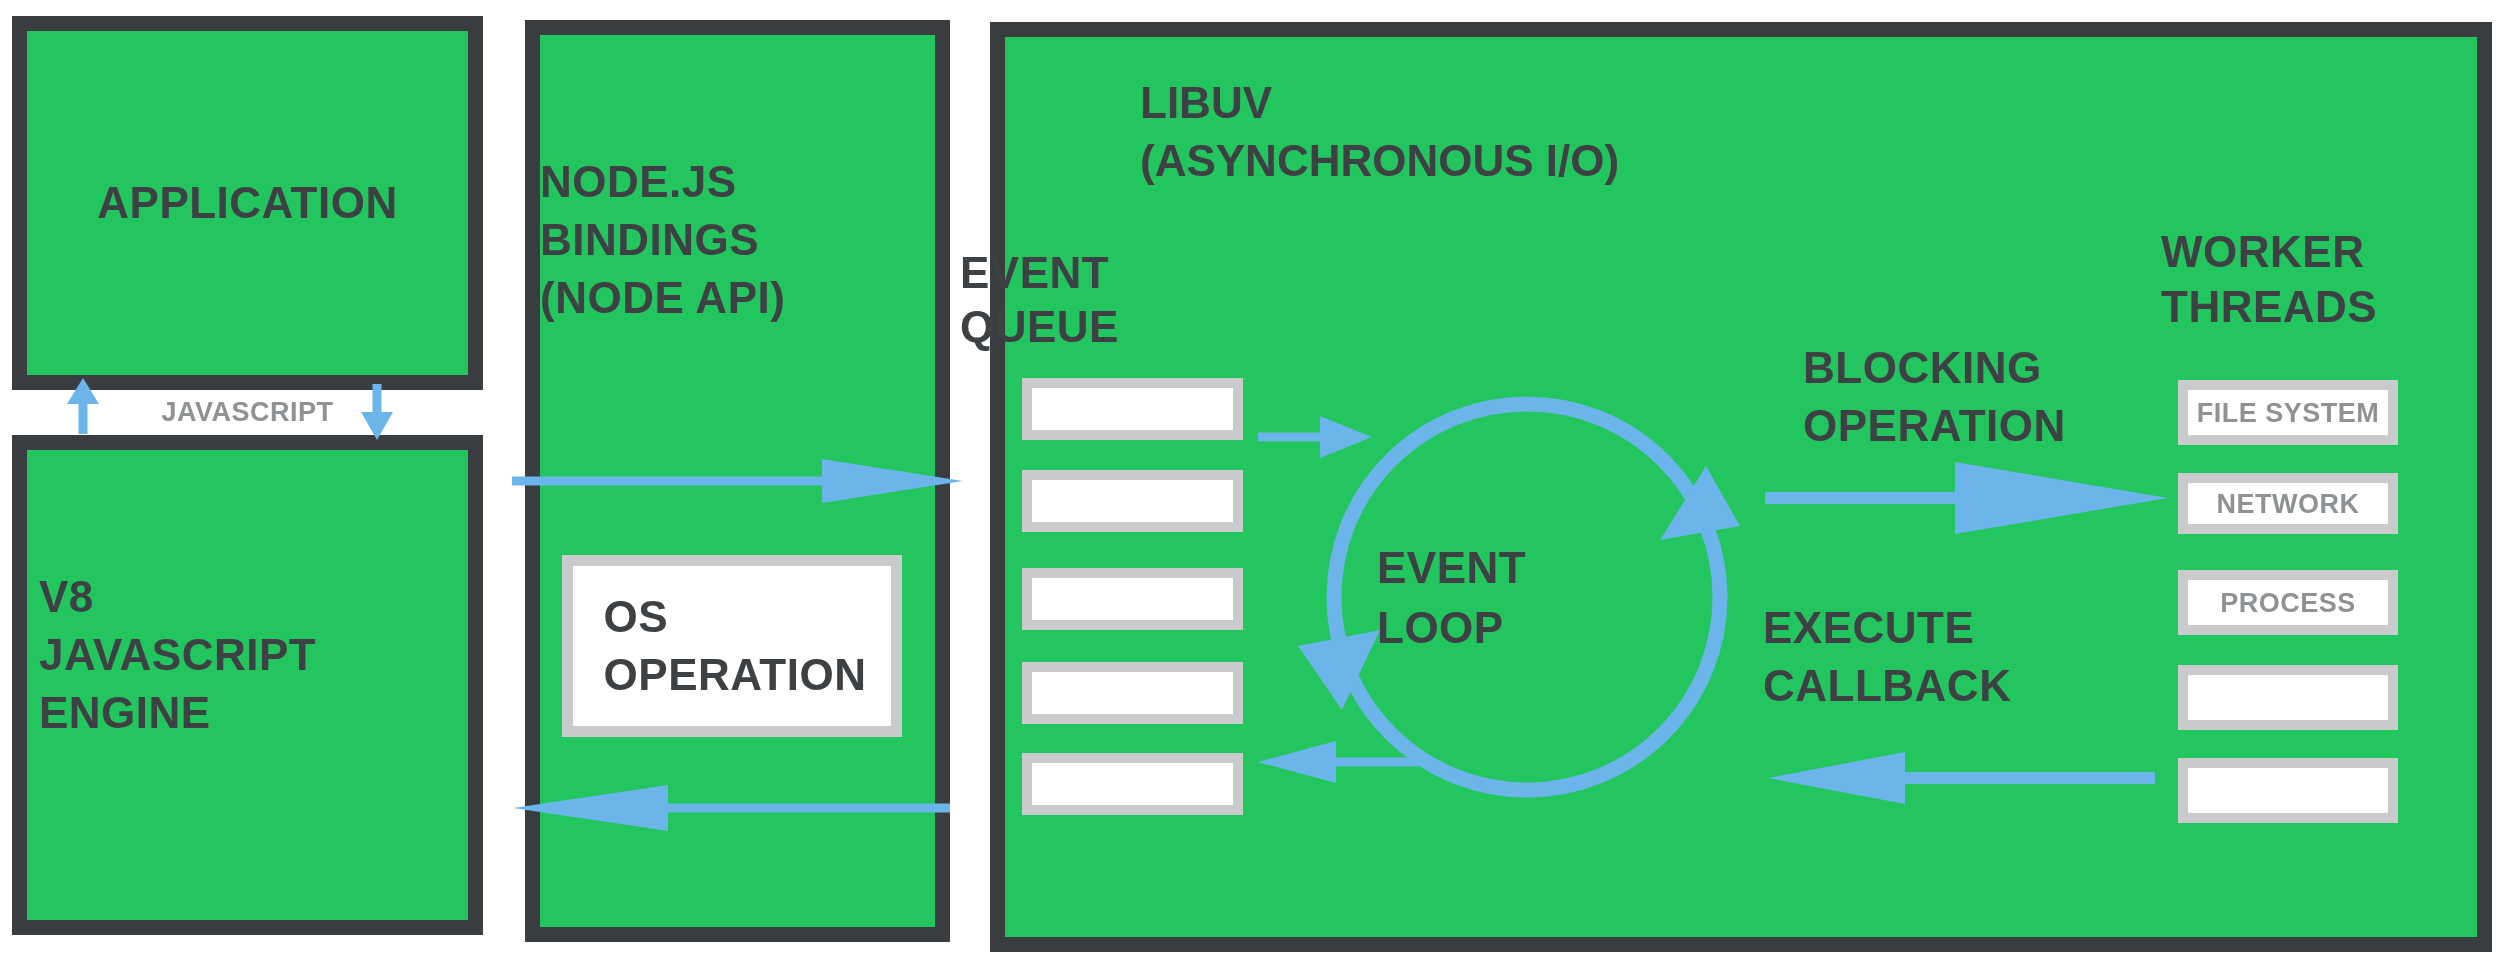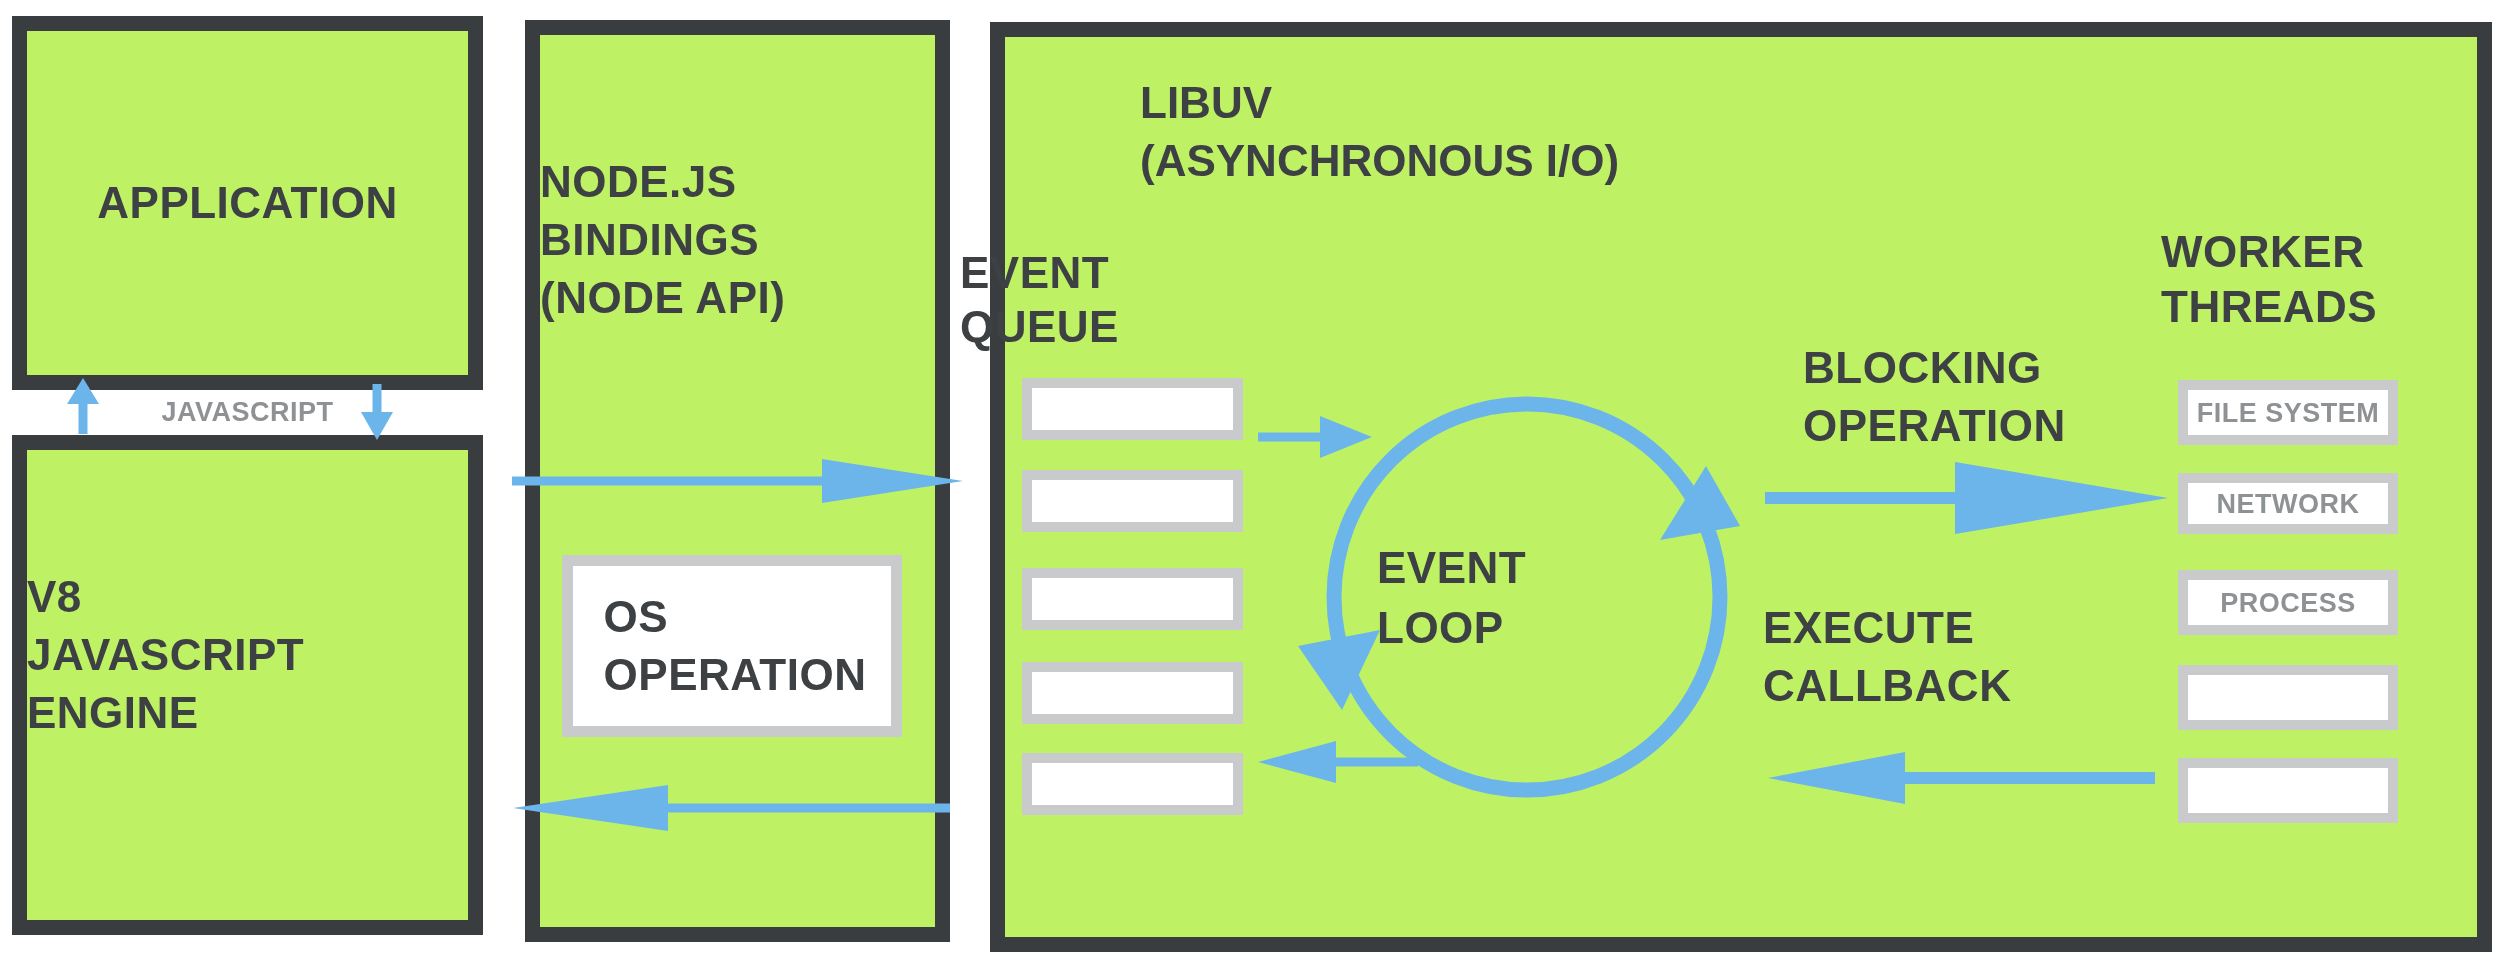--- a/index.html
+++ b/index.html
@@ -14,21 +14,21 @@
   .canvas{
     position:relative;
     width:2508px;height:970px;
     background:var(--bg);
     overflow:hidden;
     font-family:"Liberation Sans",sans-serif;
   }
   .darkbox{
     position:absolute;
     border:15px solid var(--ink);
-    background:#bef264;
+    background:#22c55e;
     box-sizing:border-box;
   }
   .graybox{
     position:absolute;
     border:10px solid var(--frame-gray);
     background:#fff;
     box-sizing:border-box;
   }
   .heading{
     font-weight:700;
@@ -65,21 +65,21 @@
 
 <div class="canvas">
 
   <div class="darkbox center-flex" style="left:12px;top:16px;width:471px;height:374px;">
     <div class="heading">APPLICATION</div>
   </div>
 
   <div class="abs small-gray" style="left:12px;top:395px;width:471px;">JAVASCRIPT</div>
 
   <div class="darkbox" style="left:12px;top:435px;width:471px;height:500px;">
-    <div class="abs heading" style="left:0;top:118px;width:441px;">
+    <div class="abs heading" style="left:0;top:118px;width:441px;padding-left:12px;">
       <div>V8</div>
       <div>JAVASCRIPT</div>
       <div>ENGINE</div>
     </div>
   </div>
 
   <div class="darkbox" style="left:525px;top:20px;width:425px;height:922px;">
     <div class="abs heading" style="left:0;top:118px;width:395px;">
       <div>NODE.JS</div>
       <div>BINDINGS</div>

